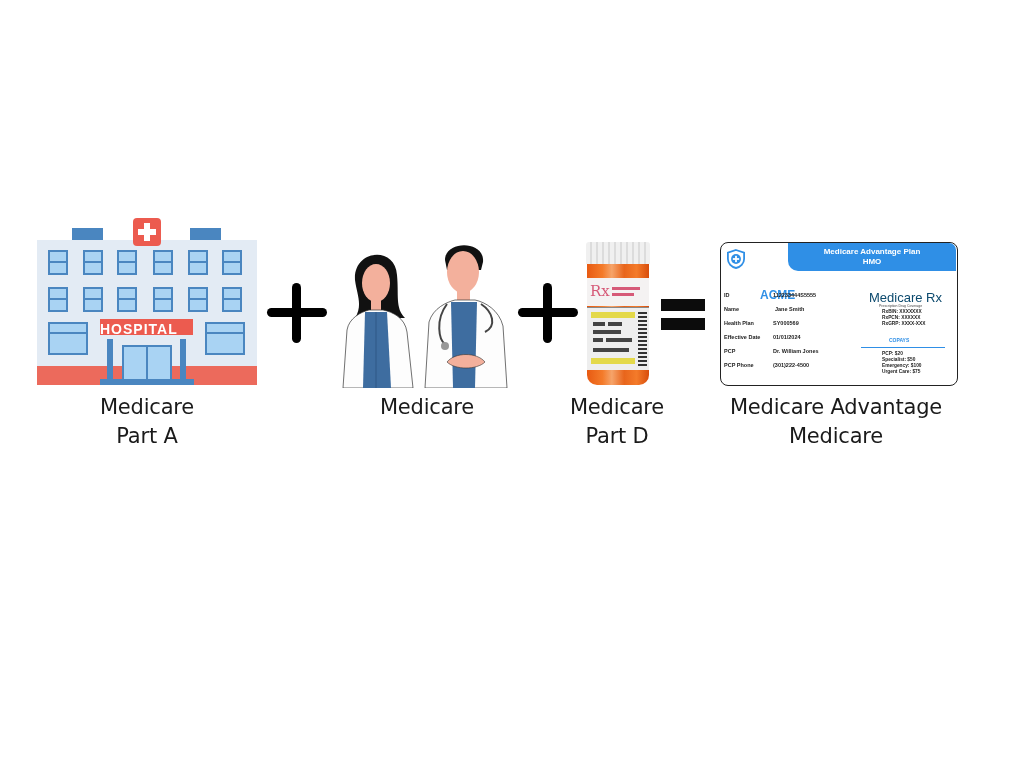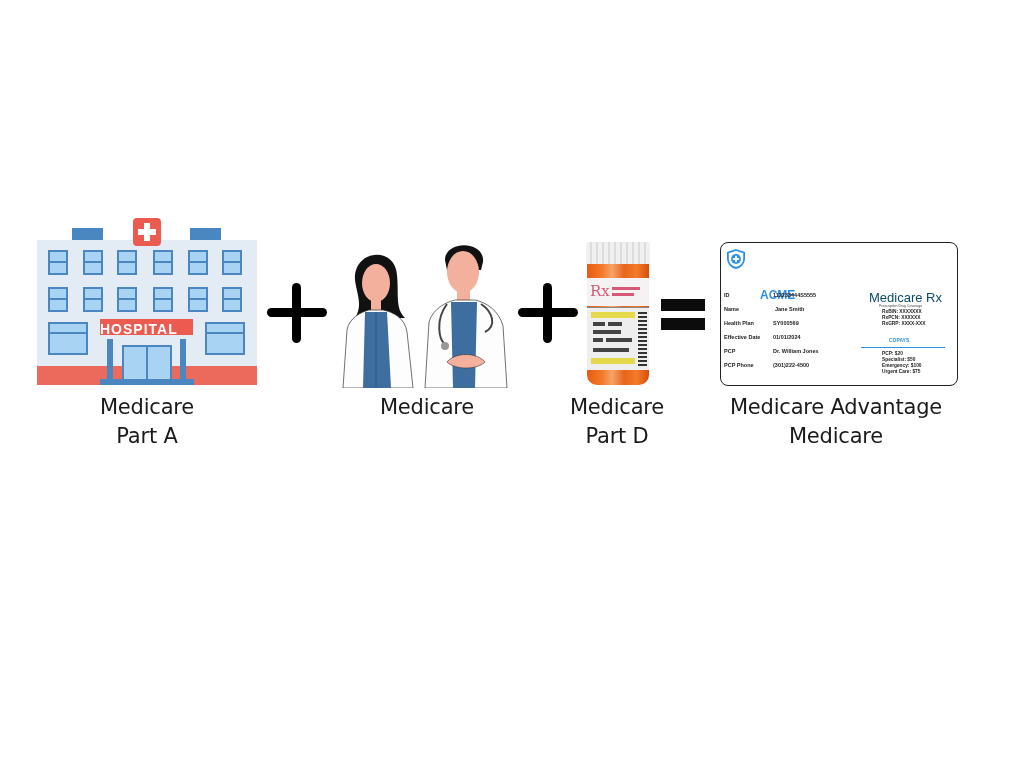--- a/index.html
+++ b/index.html
@@ -160,20 +160,24 @@
 </div>
 
 <div class="abs card">
   <svg class="acme-shield" viewBox="0 0 20 22">
     <path d="M10 1 L19 4 L19 11 C19 16 15 20 10 21 C5 20 1 16 1 11 L1 4 Z" fill="none" stroke="#2f8fe6" stroke-width="2"></path>
     <circle cx="10" cy="11" r="5.5" fill="#2f8fe6"></circle>
     <rect x="9" y="7.5" width="2" height="7" fill="#fff"></rect>
     <rect x="6.5" y="10" width="7" height="2" fill="#fff"></rect>
   </svg>
   <div class="acme-text">ACME</div>
+  <div class="card-head">
+    <div>Medicare Advantage Plan</div>
+    <div>HMO</div>
+  </div>
 
   <div class="card-row" style="top:49px">ID</div>
   <div class="card-val" style="top:49px">112233444S5555</div>
   <div class="card-row" style="top:63px">Name</div>
   <div class="card-val" style="top:63px;left:54px">Jane Smith</div>
   <div class="card-row" style="top:77px">Health Plan</div>
   <div class="card-val" style="top:77px">SY000569</div>
   <div class="card-row" style="top:91px">Effective Date</div>
   <div class="card-val" style="top:91px">01/01/2024</div>
   <div class="card-row" style="top:105px">PCP</div>

